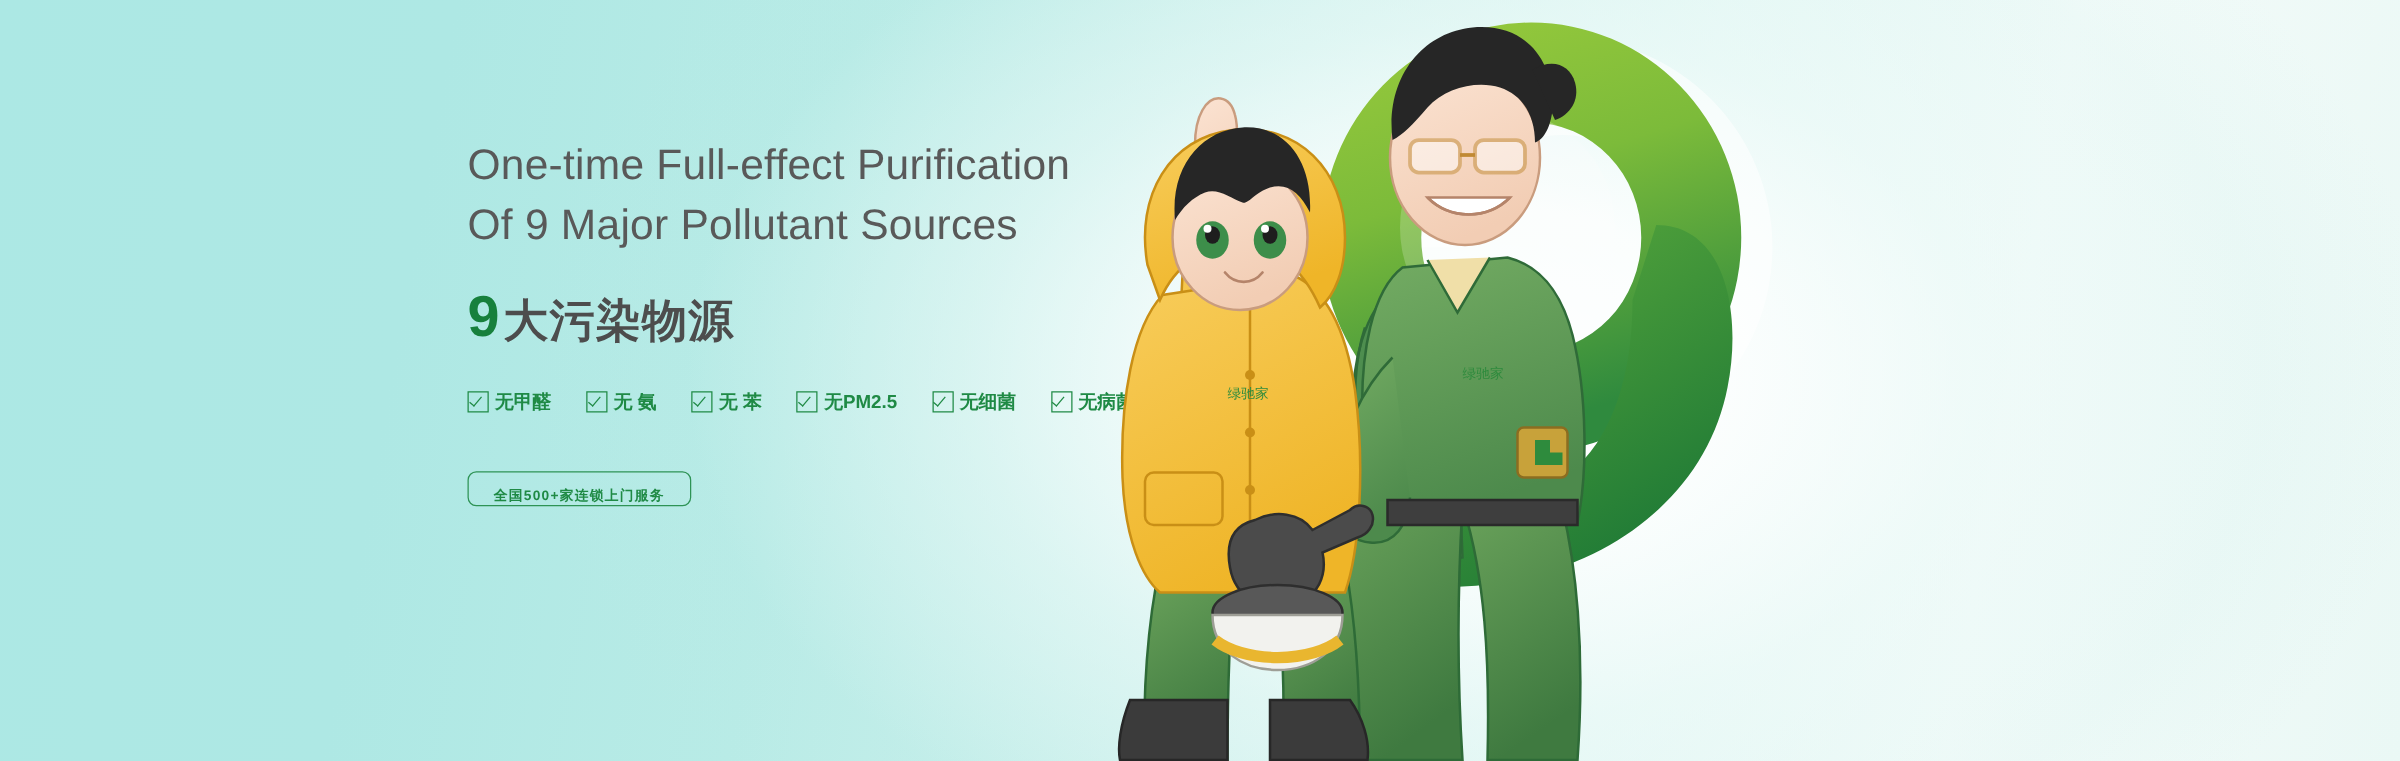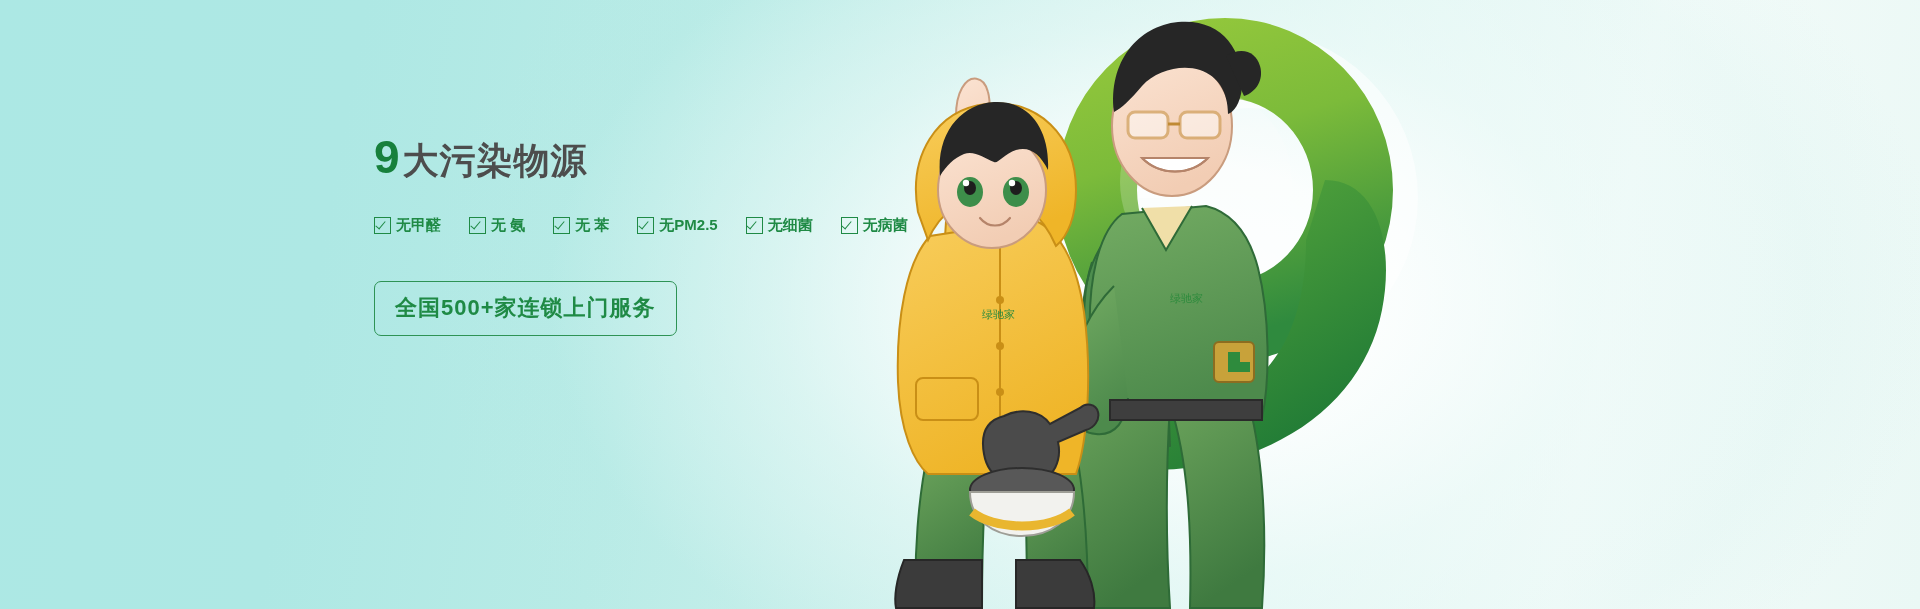--- a/index.html
+++ b/index.html
@@ -92,23 +92,23 @@
     border-right: 1.6px solid #1F8A45;
     border-bottom: 1.6px solid #1F8A45;
     transform: rotate(40deg);
   }
 
   .cta {
     margin-top: 46px;
     display: inline-block;
     border: 1.6px solid #2E9355;
     border-radius: 7px;
-    padding: 11px 20px 12px 20px;
+    padding: 11px 20px 0 20px;
     color: #1F8A45;
-    font-size: 22px;
+    font-size: 11px;
     font-weight: 600;
     letter-spacing: 1px;
     background: transparent;
     cursor: pointer;
     user-select: none;
   }
 
   
   .illustration {
     position: absolute;
@@ -120,20 +120,22 @@
   }
   .illustration svg { display: block; }
 </style>
 </head>
 <body>
 
 <div class="banner">
 
   <div class="copy">
 
+    <div class="headline-en">One-time Full-effect Purification
+Of 9 Major Pollutant Sources</div>
 
     <div class="headline-cn">
       <span class="big9">9</span>
       <span class="cn-a">大污染物源</span>
     </div>
 
     <div class="features">
       <div class="feature">
         <span class="check-box"></span>
         <span>无甲醛</span>

